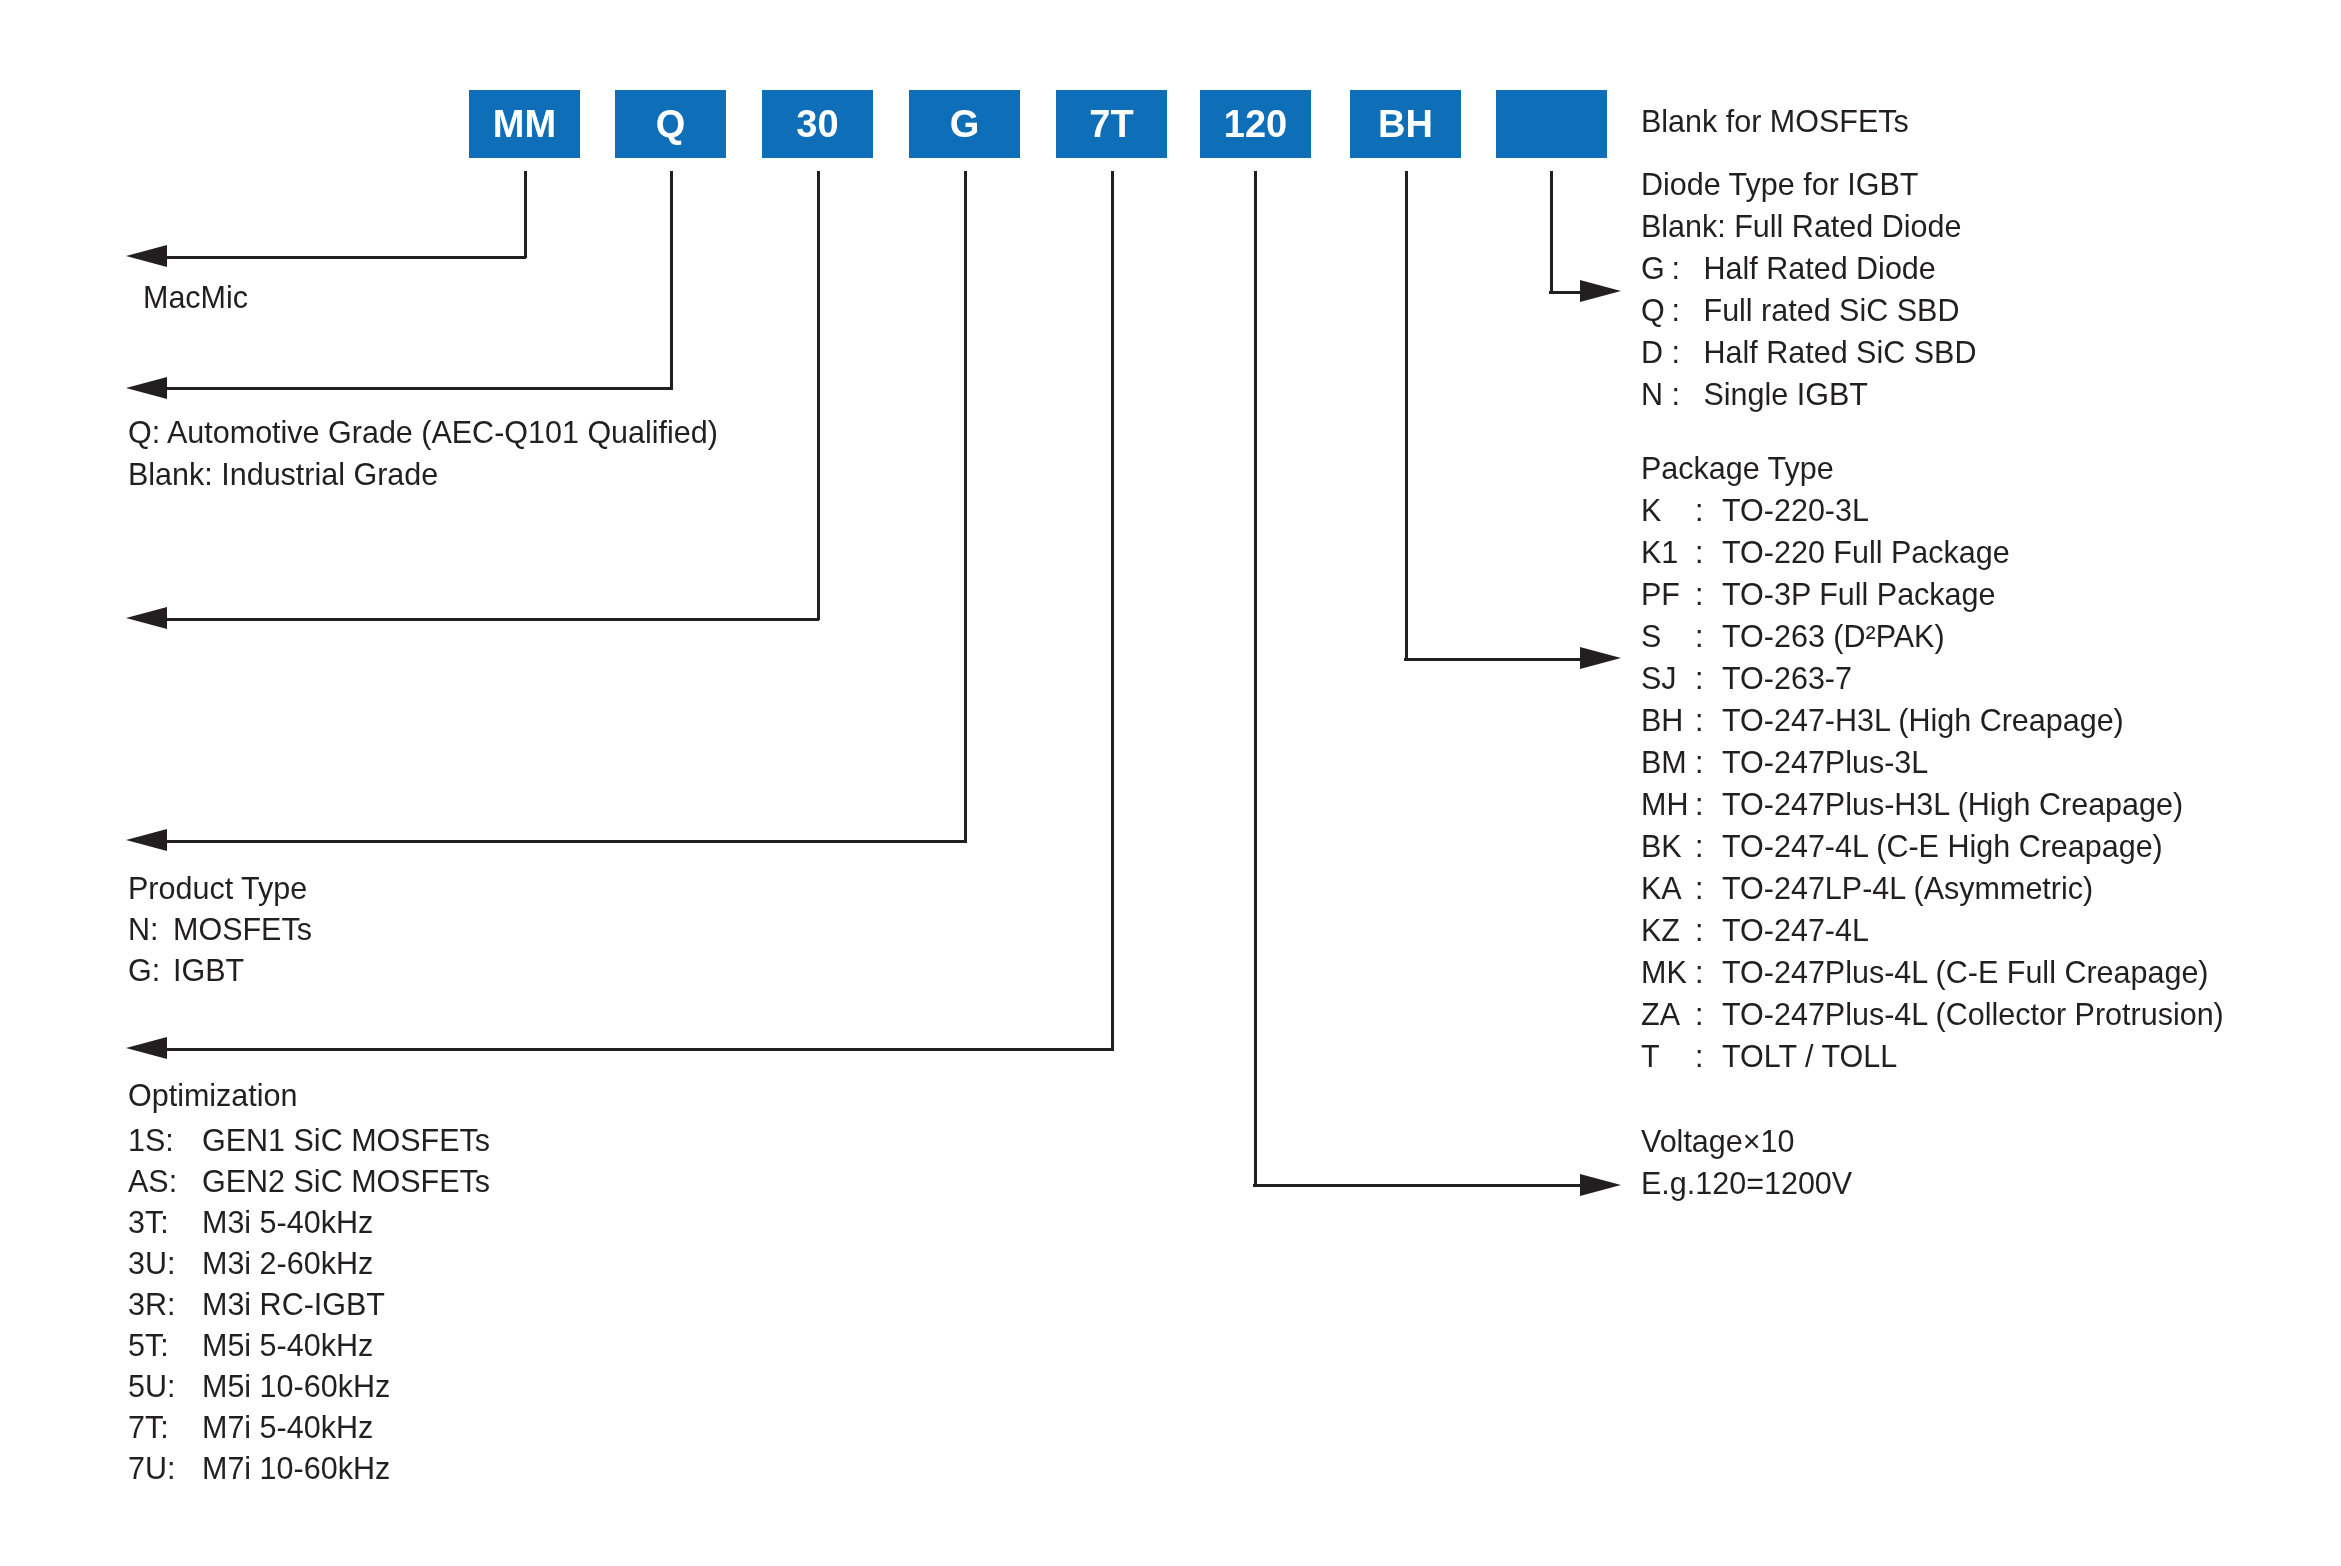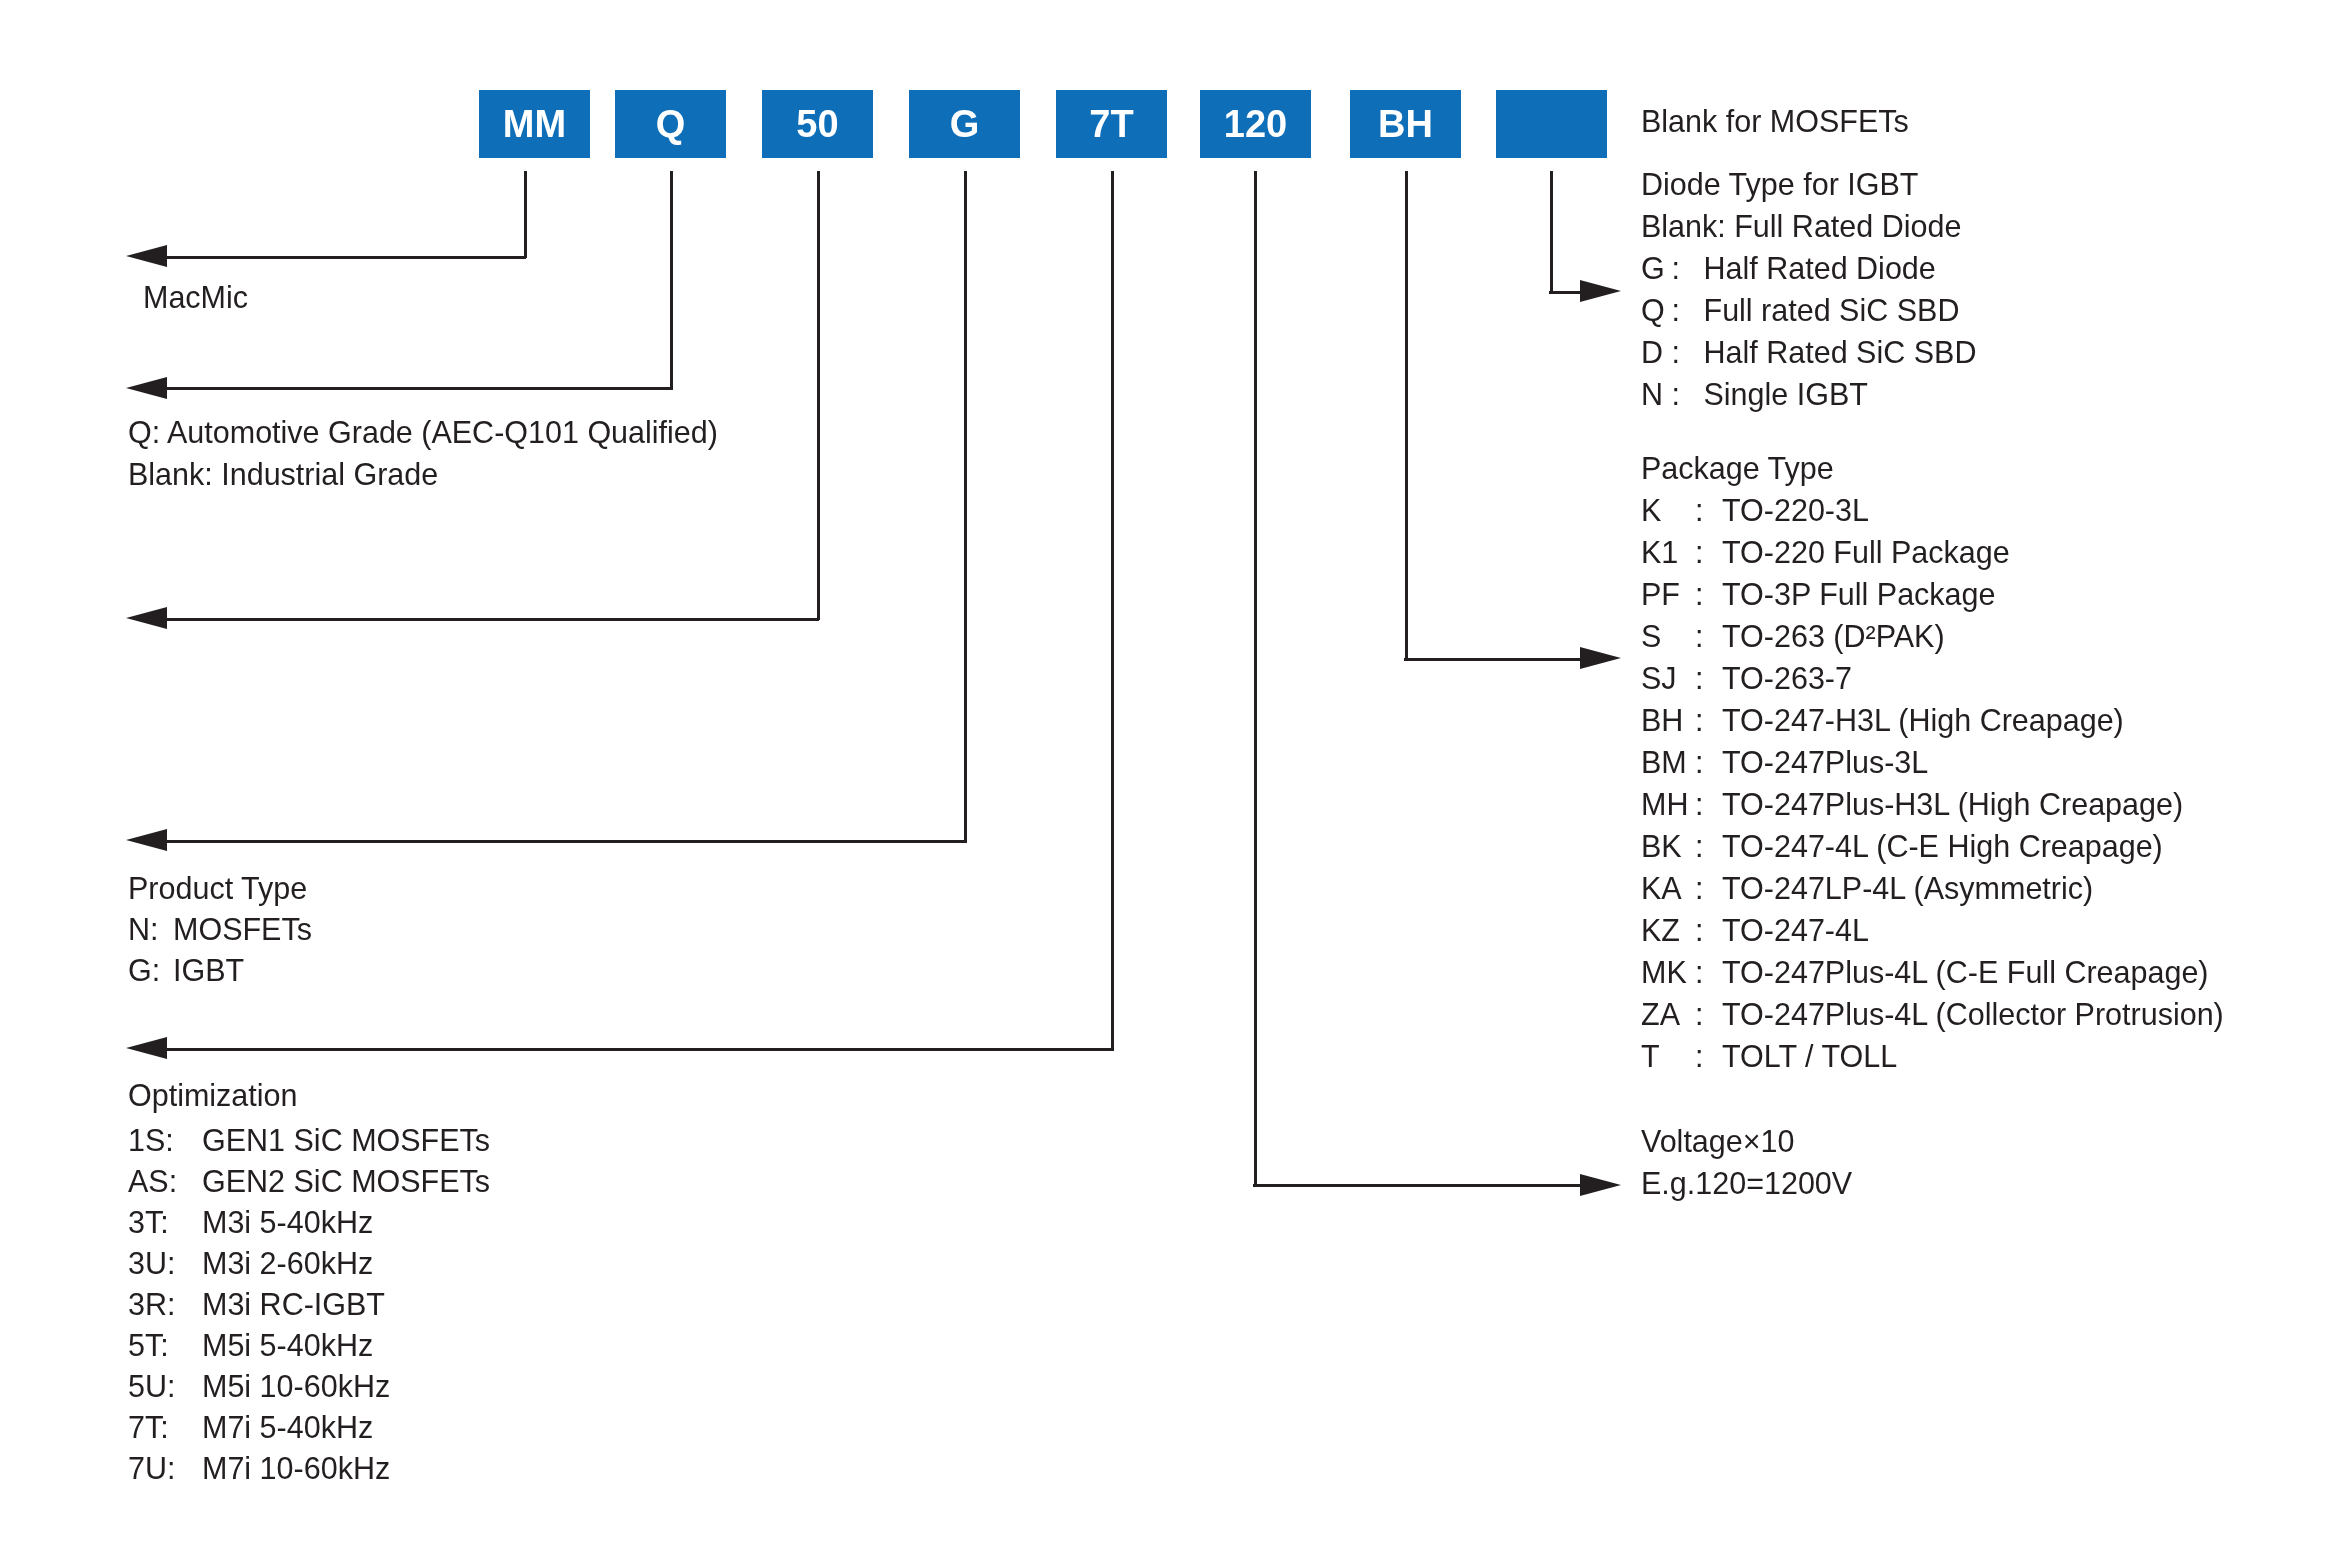--- a/index.html
+++ b/index.html
@@ -38,28 +38,28 @@
   .d-code{display:inline-block;width:30.5px}
   .d-colon{display:inline-block;width:32px}
   .pkg-code{display:inline-block;width:54px}
   .pkg-colon{display:inline-block;width:27px}
 </style>
 </head>
 <body>
 
 <div class="canvas">
 
-  <div class="pn-box" style="left:479px">
+  <div class="pn-box" style="left:469px">
       <span class="pn-label">MM</span>
     </div>
   <div class="pn-box" style="left:615px">
       <span class="pn-label">Q</span>
     </div>
   <div class="pn-box" style="left:762px">
-      <span class="pn-label">50</span>
+      <span class="pn-label">30</span>
     </div>
   <div class="pn-box" style="left:909px">
       <span class="pn-label">G</span>
     </div>
   <div class="pn-box" style="left:1056px">
       <span class="pn-label">7T</span>
     </div>
   <div class="pn-box" style="left:1200px">
       <span class="pn-label">120</span>
     </div>

